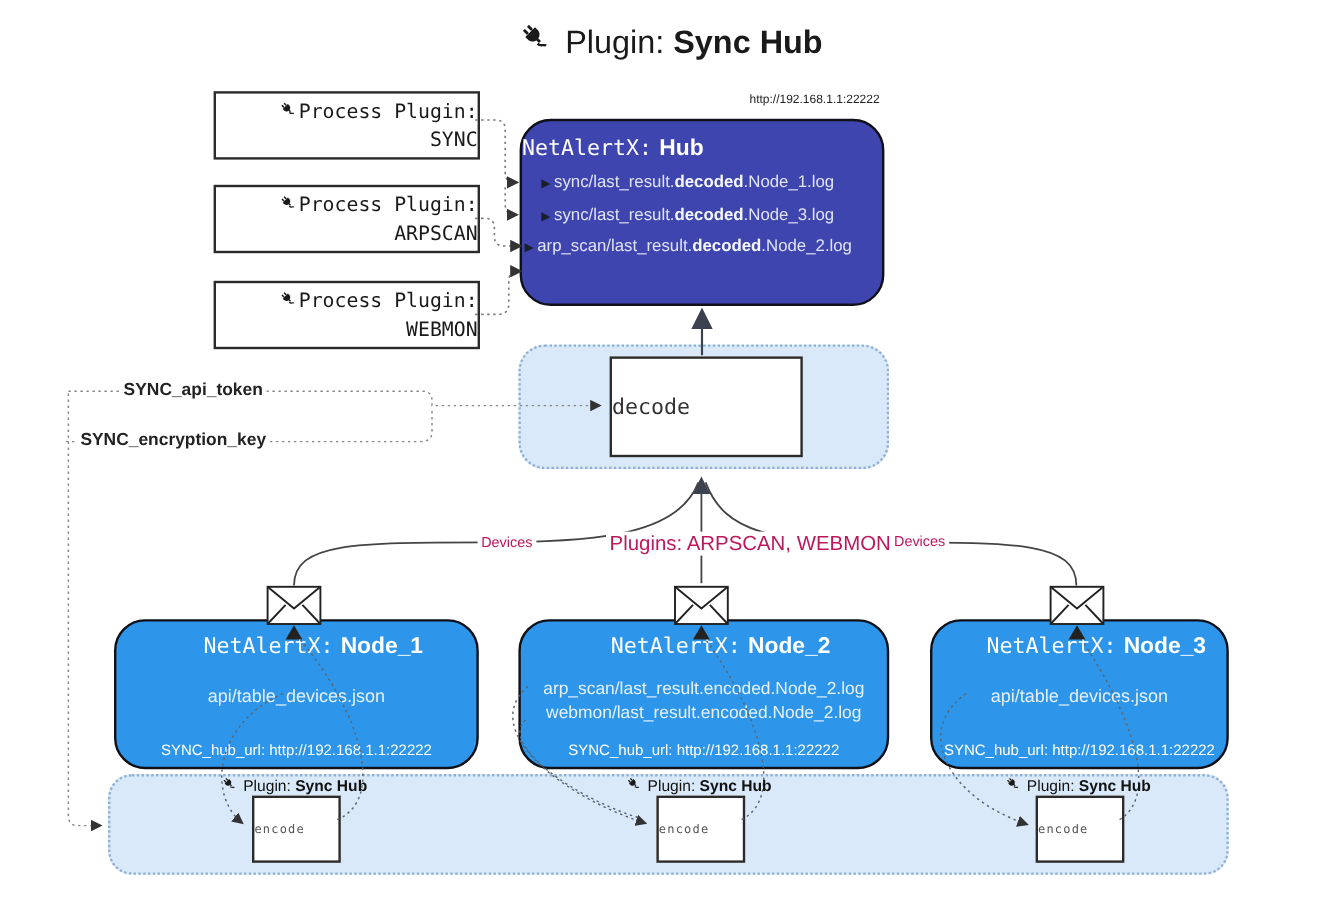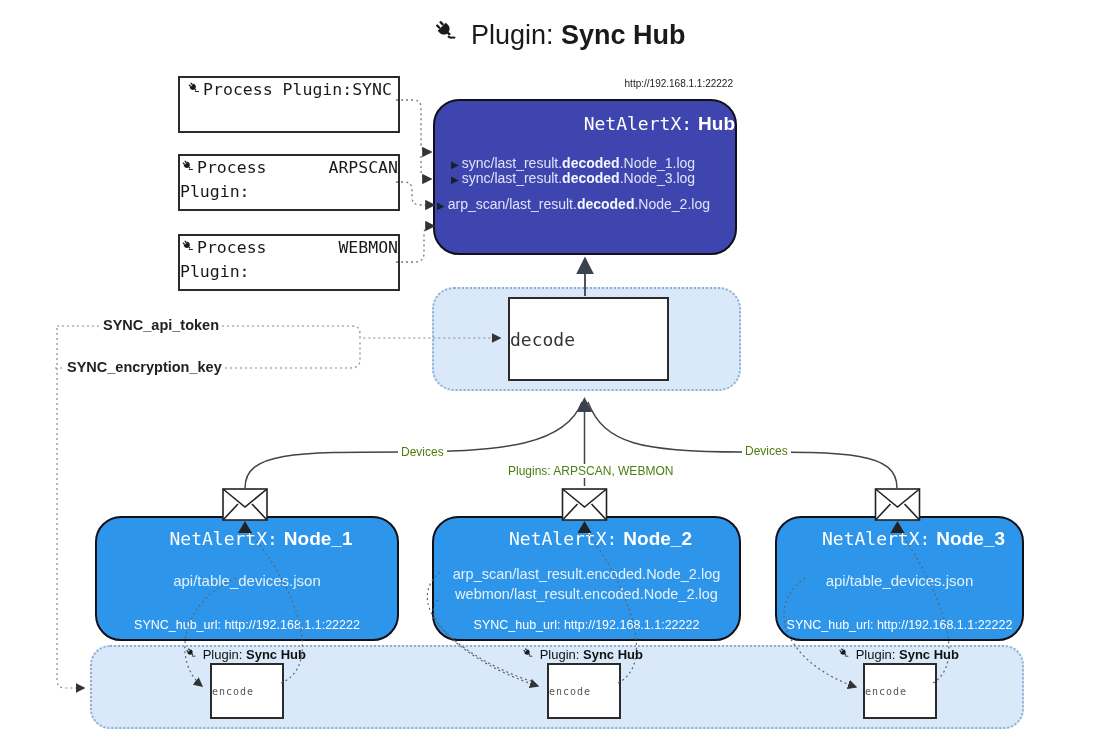--- a/index.html
+++ b/index.html
@@ -6,47 +6,47 @@
   #canvas{position:relative;width:1117px;height:754px;background:#fff;overflow:hidden;
           font-family:"Liberation Sans",sans-serif;color:#222;}
   .abs{position:absolute;}
   svg.plug{display:inline-block;vertical-align:-0.15em;}
   
   #title{left:0;right:0;top:16px;text-align:center;font-size:27px;color:#1a1a1a;}
   #title .bold{font-weight:700;}
   
   .pbox{left:178px;width:218px;height:53px;background:#fff;border:2px solid #2b2b2b;
         font-family:"DejaVu Sans Mono",monospace;font-size:16.5px;color:#1a1a1a;
-        display:flex;flex-direction:row;justify-content:center;align-items:flex-start;line-height:1.45;}
+        display:flex;flex-direction:column;justify-content:center;align-items:flex-end;line-height:1.45;}
   
   #hub-url{left:433px;width:300px;top:78px;text-align:right;font-size:10px;color:#222;}
   #hub{left:433px;top:99px;width:300px;height:152px;background:#3F45AE;border:2px solid #101018;
        border-radius:26px;color:#fff;}
-  #hub .hub-title{position:absolute;top:12px;left:0;right:0;text-align:right;}
+  #hub .hub-title{position:absolute;top:12px;left:0;right:16px;text-align:left;}
   .mono-prefix{font-family:"DejaVu Sans Mono",monospace;font-size:18px;font-weight:400;}
   .bold-name{font-family:"Liberation Sans",sans-serif;font-size:19px;font-weight:700;margin-left:6px;}
   .hub-log{position:absolute;height:20px;font-size:14px;color:#dfe4f8;white-space:nowrap;}
   .hub-log b{color:#f5f7ff;}
   .hub-log .tri{color:#18202b;font-size:10px;margin-right:3px;}
-  .hl1{top:54px;left:16px;} .hl2{top:69px;left:16px;} .hl3{top:95px;left:2px;} .hl4{top:116px;left:2px;}
+  .hl1{top:42px;left:16px;} .hl2{top:69px;left:16px;} .hl3{top:95px;left:2px;} .hl4{top:116px;left:2px;}
   
   .panel{background:#D9E9F9;border:2px dotted #8FB0D3;border-radius:22px;}
   #decode-wrap{left:432px;top:287px;width:305px;height:100px;}
   .io-box{background:#fff;border:2px solid #2b2b2b;display:flex;align-items:center;justify-content:flex-start;}
   #decode-box{left:508px;top:297px;width:157px;height:80px;
               font-family:"DejaVu Sans Mono",monospace;font-size:18px;color:#333;}
   
   .keylabel{font-size:14.5px;color:#222;background:#fff;padding:0 3px;font-weight:bold;}
   #api-token{left:100px;top:317px;}
   #enc-key{left:64px;top:359px;}
   
-  .edgelabel{font-size:12px;color:#4d7c0f;background:#fff;padding:0 3px;z-index:3;}
+  .edgelabel{font-size:12px;color:#be185d;background:#fff;padding:0 3px;z-index:3;}
   #devices-left{left:398px;top:445px;}
   #devices-right{left:742px;top:444px;}
-  #plugins-mid{left:505px;top:464px;font-size:12px;}
+  #plugins-mid{left:505px;top:443px;font-size:17px;}
   
   .node{background:#2D96EA;border:2px solid #101018;border-radius:26px;color:#fff;}
   #node1{left:95px;top:516px;width:300px;height:121px;}
   #node2{left:432px;top:516px;width:305px;height:121px;}
   #node3{left:775px;top:516px;width:245px;height:121px;}
   .node-title{position:absolute;top:10px;left:0;right:0;text-align:center;padding-left:28px;}
   .node-file{position:absolute;left:0;right:0;text-align:center;font-size:14.5px;color:#e6f1fd;white-space:nowrap;}
   .nf-single{top:54px;font-size:15px;}
   .nf-a{top:48px;} .nf-b{top:68px;}
   .node-huburl{position:absolute;bottom:7px;left:0;right:0;text-align:center;font-size:12.5px;color:#fff;}

